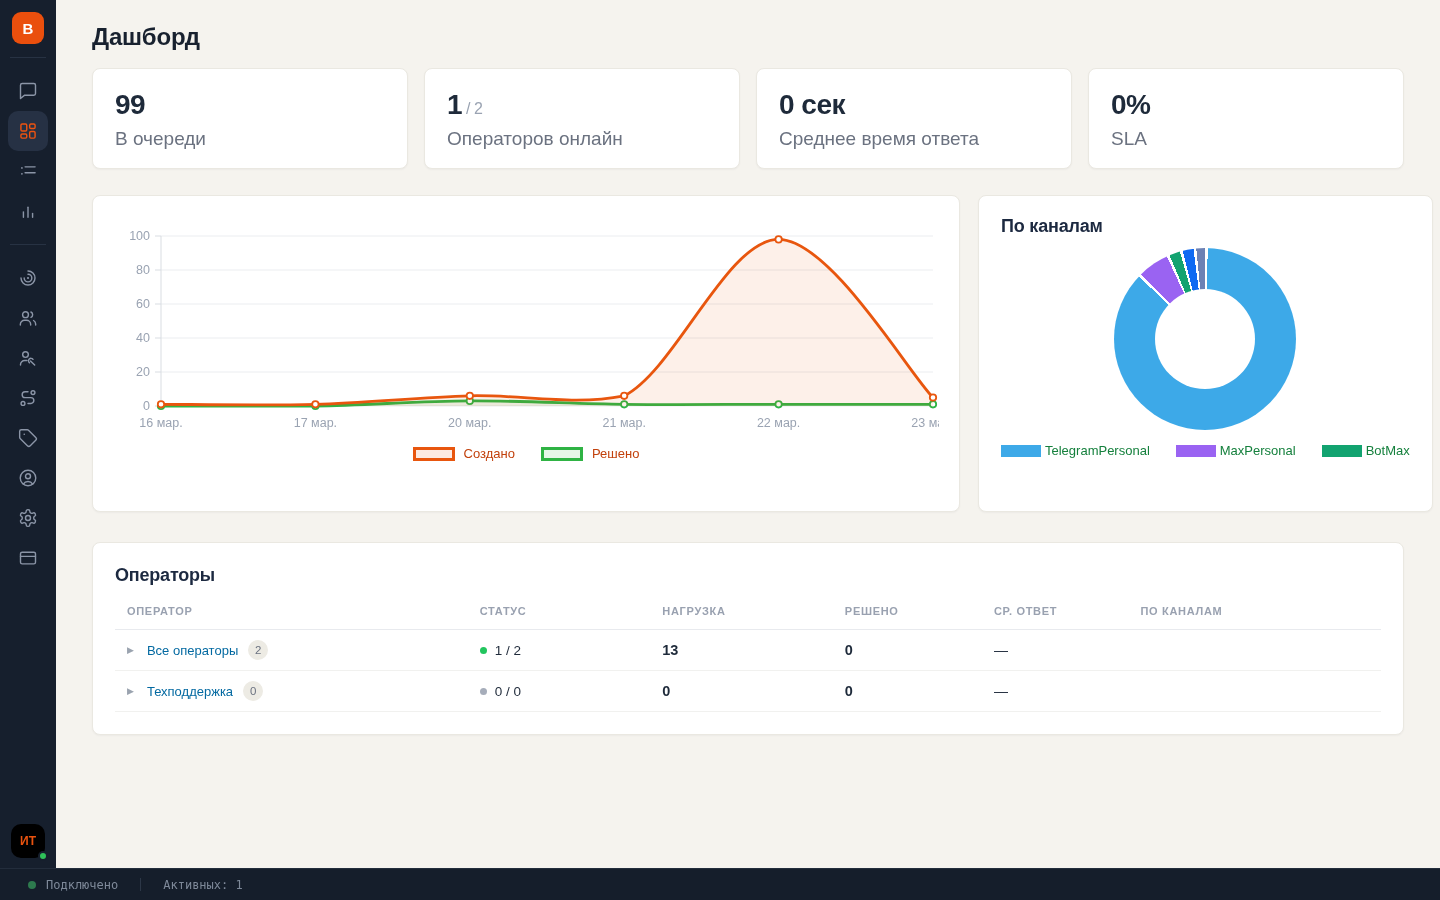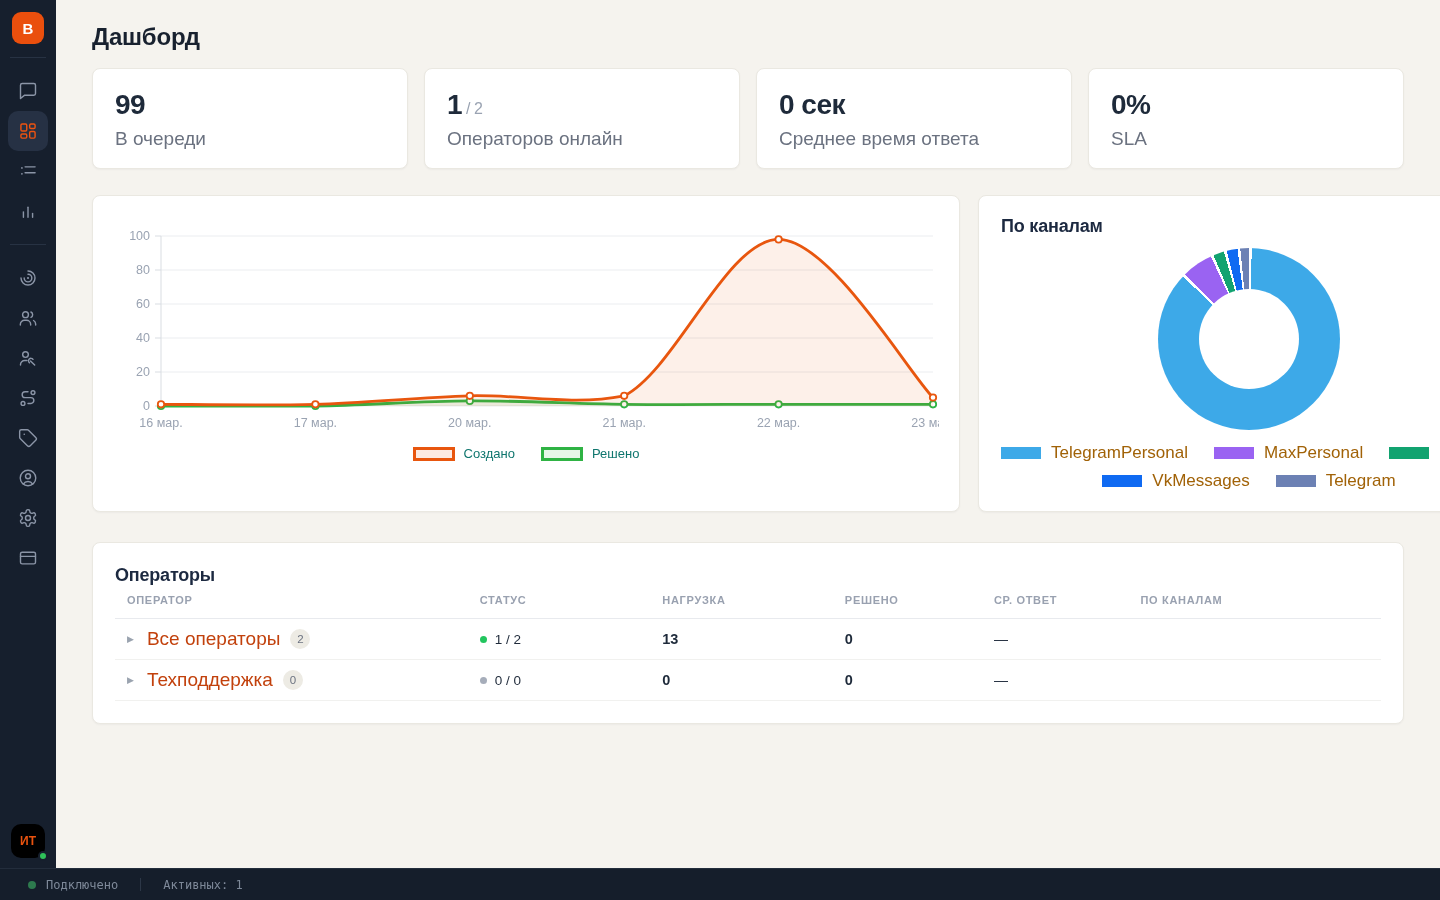--- a/index.html
+++ b/index.html
@@ -58,48 +58,48 @@
   .stat-card { flex: 1; padding: 20px 22px; height: 101px; }
   .stat-value { font-size: 28px; font-weight: bold; color: #1e2a3a; letter-spacing: -0.5px; }
   .stat-suffix { font-size: 16px; font-weight: normal; color: #9aa3b2; }
   .stat-label { font-size: 19px; color: #6b7280; margin-top: 7px; }
 
   
   .charts { display: flex; gap: 18px; margin-top: 26px; }
   .chart-card { width: 868px; height: 317px; padding: 20px 22px; }
   .donut-card { flex: 1; height: 317px; padding: 20px 22px; }
   .line-legend { display: flex; justify-content: center; gap: 26px; margin-top: 4px; }
-  .legend-item { display: flex; align-items: center; gap: 9px; font-size: 13px; color: #0f766e; }
+  .legend-item { display: flex; align-items: center; gap: 9px; font-size: 13px; color: #c2410c; }
   .legend-box { width: 42px; height: 14px; border: 3px solid; }
   .donut-wrap { display: flex; justify-content: center; margin-top: 11px; }
   .donut { width: 182px; height: 182px; border-radius: 50%; position: relative; }
   .donut::after {
     content: ""; position: absolute; inset: 22.5%; background: #fff; border-radius: 50%;
   }
   .donut-legend { margin-top: 13px; display: flex; flex-direction: column; gap: 8px; }
   .donut-legend .lrow { display: flex; justify-content: center; gap: 26px; }
-  .dleg-item { display: flex; align-items: center; gap: 10px; font-size: 17px; color: #a16207; }
+  .dleg-item { display: flex; align-items: center; gap: 4px; font-size: 13px; color: #15803d; }
   .dleg-swatch { width: 40px; height: 12px; }
 
   
   .operators-card { margin-top: 30px; padding: 22px; }
-  .op-table { margin-top: 8px; }
+  .op-table { margin-top: 19px; }
   .op-head, .op-row {
     display: grid;
     grid-template-columns: 28.4% 14.7% 14.7% 12% 11.8% 1fr;
     align-items: center; padding: 0 12px;
   }
   .op-head {
     font-size: 11px; font-weight: bold; color: #99a1b0; letter-spacing: 0.7px;
     padding-bottom: 12px; border-bottom: 1px solid #e8eaee;
   }
   .op-row { height: 41px; border-bottom: 1px solid #f1f1ef; font-size: 14px; }
   .op-name { display: flex; align-items: center; }
   .caret { color: #9aa3af; font-size: 9px; margin-right: 13px; cursor: pointer; }
-  .row-name { color: #c2410c; font-size: 19px; }
+  .row-name { color: #0369a1; font-size: 13px; }
   .badge {
     margin-left: 10px; min-width: 20px; height: 20px; padding: 0 6px;
     border-radius: 999px; background: #edebe4; color: #6b7280; font-size: 11.5px;
     display: inline-flex; align-items: center; justify-content: center;
   }
   .status-cell { display: flex; align-items: center; gap: 8px; font-size: 13.5px; color: #1f2a3a; }
   .dot { width: 7px; height: 7px; border-radius: 50%; display: inline-block; }
   .num-cell { font-weight: 600; font-size: 14.5px; color: #1e2a3a; }
   .dash-cell { color: #2a3545; }
 
@@ -303,30 +303,20 @@
               </div>
               <div class="dleg-item">
                 <span class="dleg-swatch" style="background:#9a63f2"></span>
                 <span>MaxPersonal</span>
               </div>
               <div class="dleg-item">
                 <span class="dleg-swatch" style="background:#12a370"></span>
                 <span>BotMax</span>
               </div>
             </div>
-            <div class="lrow">
-              <div class="dleg-item">
-                <span class="dleg-swatch" style="background:#0f6af2"></span>
-                <span>VkMessages</span>
-              </div>
-              <div class="dleg-item">
-                <span class="dleg-swatch" style="background:#6c81b4"></span>
-                <span>Telegram</span>
-              </div>
-            </div>
           </div>
       </div>
     </section>
 
     <section class="card operators-card">
       <h2>Операторы</h2>
       <div class="op-table" id="op-table">
           <div class="op-head">
             <div>ОПЕРАТОР</div>
             <div>СТАТУС</div>

